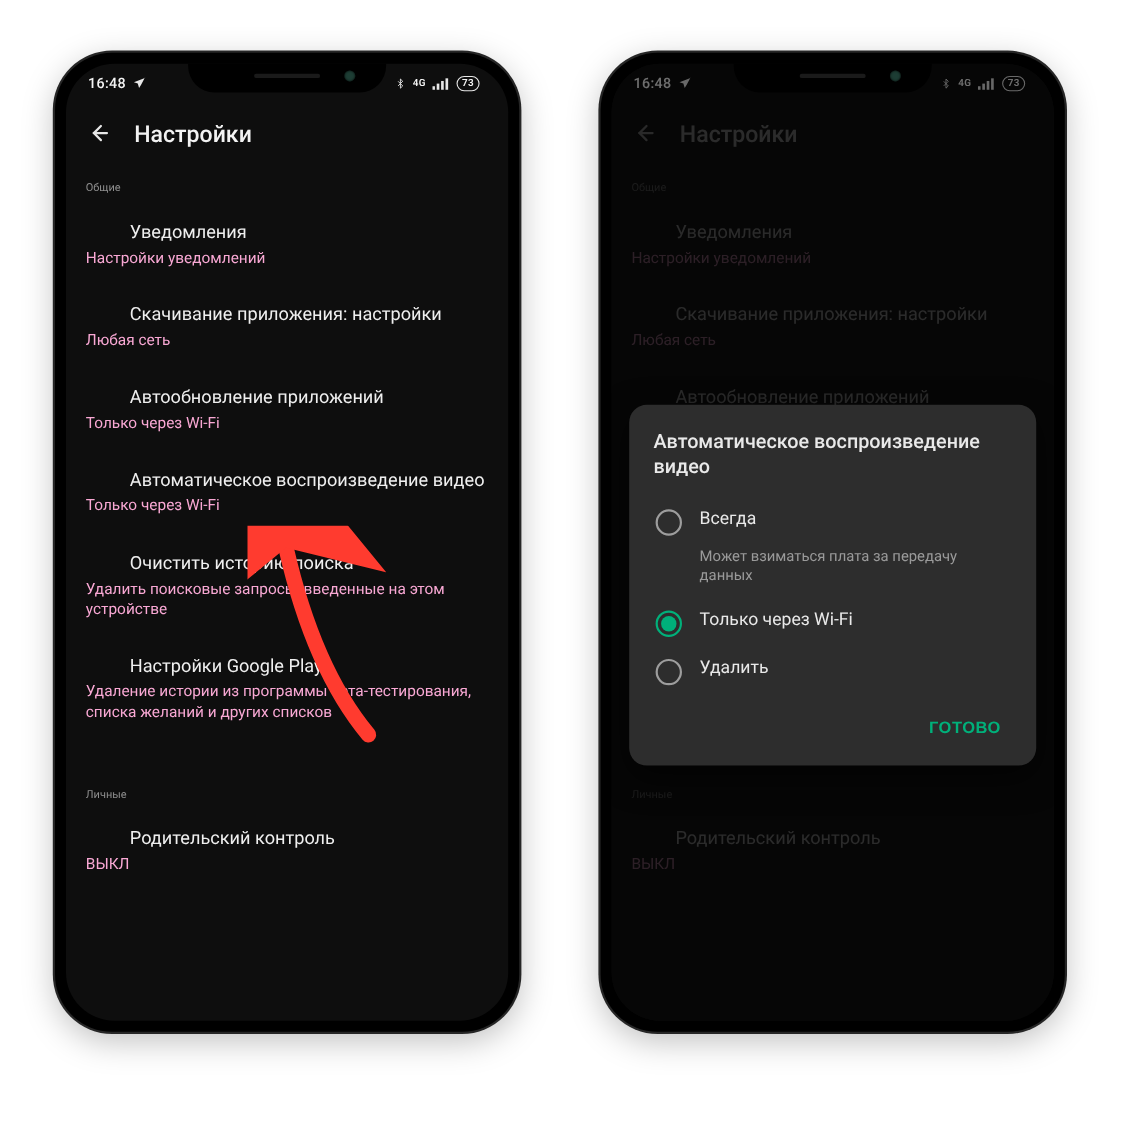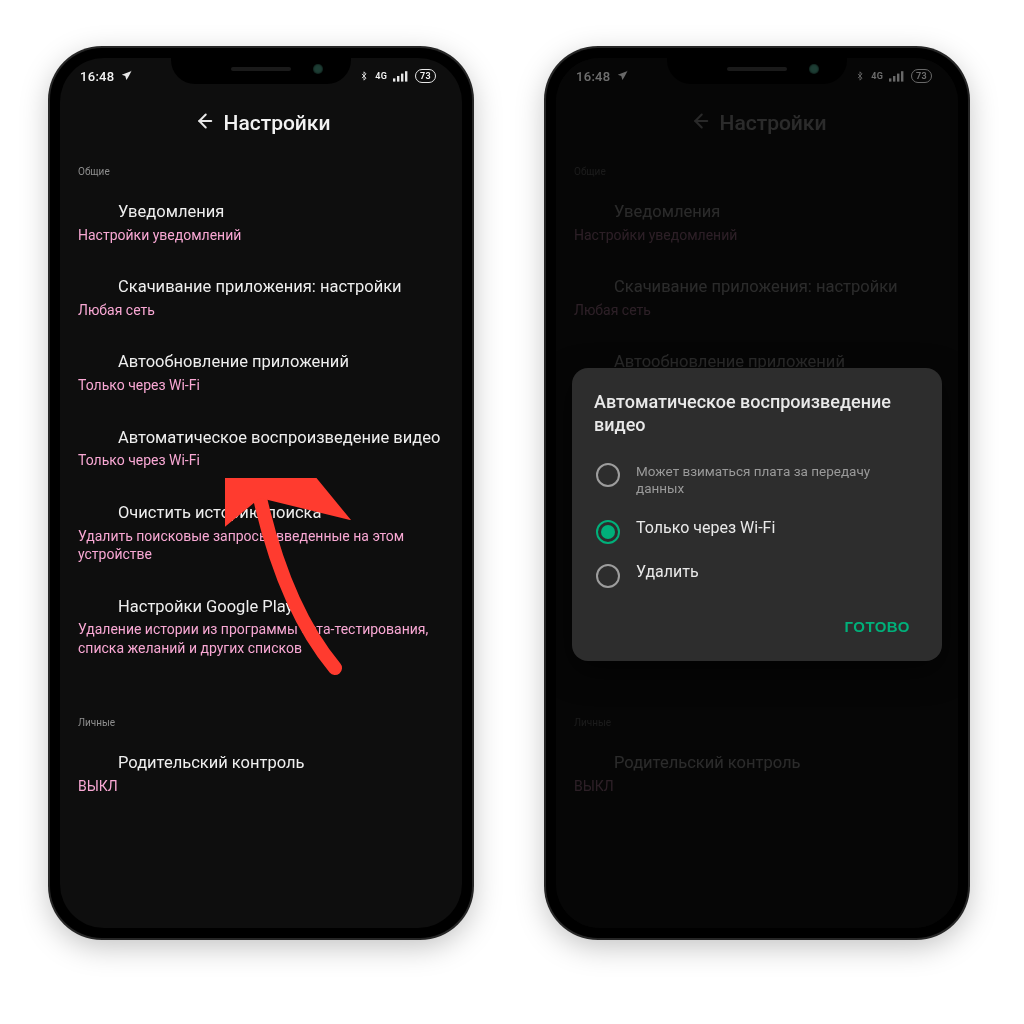--- a/index.html
+++ b/index.html
@@ -20,21 +20,21 @@
     width:180px;height:26px;background:#000;border-bottom-left-radius:24px;border-bottom-right-radius:24px;z-index:40;}
   .cam{position:absolute;top:6px;right:28px;width:10px;height:10px;border-radius:50%;background:#1d3d34;box-shadow:inset 0 0 2px #000;}
   .spk{position:absolute;top:9px;left:50%;transform:translateX(-50%);width:60px;height:4px;border-radius:3px;background:#1a1a1a;}
 
   .statusbar{display:flex;justify-content:space-between;align-items:center;
     height:36px;padding:0 26px 0 20px;font-size:13px;color:#f4f4f4;font-weight:500;letter-spacing:.3px;}
   .sb-left,.sb-right{display:flex;align-items:center;gap:6px;text-align:right;}
   .ic{display:inline-block;line-height:0;}
   .battery{display:flex;align-items:center;gap:2px;font-size:9px;border:1.3px solid #e7e7e7;border-radius:8px;padding:1px 4px;font-weight:600;}
 
-  .appbar{display:flex;align-items:center;gap:10px;padding:16px 18px 12px;justify-content:center;}
+  .appbar{display:flex;align-items:center;gap:22px;padding:16px 18px 12px;}
   .title{font-size:21px;font-weight:500;color:#f2f2f2;}
   .back-ic svg{width:22px;height:22px;}
 
   .content{padding:0 18px 20px;}
   .section-header{font-size:10px;color:#8e8e8e;padding:18px 0 8px;}
   .item{padding:16px 0;}
   .item .primary{font-size:16.5px;color:#efefef;line-height:1.32;margin-left:40px;}
   .item .secondary{font-size:14px;color:#f9a8d4;margin-top:3px;line-height:1.32;}
 
   .dim .appbar,.dim .content{opacity:.36;}
@@ -46,21 +46,21 @@
     background:#2d2d2d;border-radius:16px;color:#e9e9e9;
     box-shadow:0 10px 30px rgba(0,0,0,.6);
     padding:22px 22px 10px;
   }
   .dlg-title{font-size:18px;font-weight:500;line-height:1.3;margin-bottom:14px;}
   .radio-row{display:flex;gap:16px;padding:10px 2px;align-items:flex-start;cursor:pointer;}
   .radio{flex:0 0 20px;height:20px;border:2px solid #9d9d9d;border-radius:50%;position:relative;top:2px;}
   .radio.checked{border-color:#00b07a;}
   .radio.checked::after{content:"";position:absolute;inset:3px;border-radius:50%;background:#00b07a;}
   .r-label .primary{font-size:16px;}
-  .r-label .secondary{font-size:13.5px;color:#9a9a9a;margin-top:2px;line-height:1.3;}
+  .r-label .secondary{font-size:13.5px;color:#9a9a9a;margin-top:18px;line-height:1.3;}
   .dlg-actions{display:flex;justify-content:flex-end;padding:12px 2px 6px;}
   .dlg-btn{color:#00b07a;font-size:15px;font-weight:600;letter-spacing:.5px;padding:10px 8px;background:none;border:0;cursor:pointer;margin-left:26px;}
 
   .arrow{position:absolute;z-index:50;pointer-events:none;}
 </style>
 </head>
 <body>
 <div class="canvas">
 
 <div class="phone left">
@@ -238,20 +238,21 @@
     </div>
 
     <div class="scrim"></div>
 
     <div class="dialog">
       <div class="dlg-title">Автоматическое воспроизведение видео</div>
 
       <div class="radio-row">
         <div class="radio"></div>
         <div class="r-label">
+          <div class="primary">Всегда</div>
           <div class="secondary">Может взиматься плата за передачу данных</div>
         </div>
       </div>
 
       <div class="radio-row">
         <div class="radio checked"></div>
         <div class="r-label">
           <div class="primary">Только через Wi-Fi</div>
         </div>
       </div>

